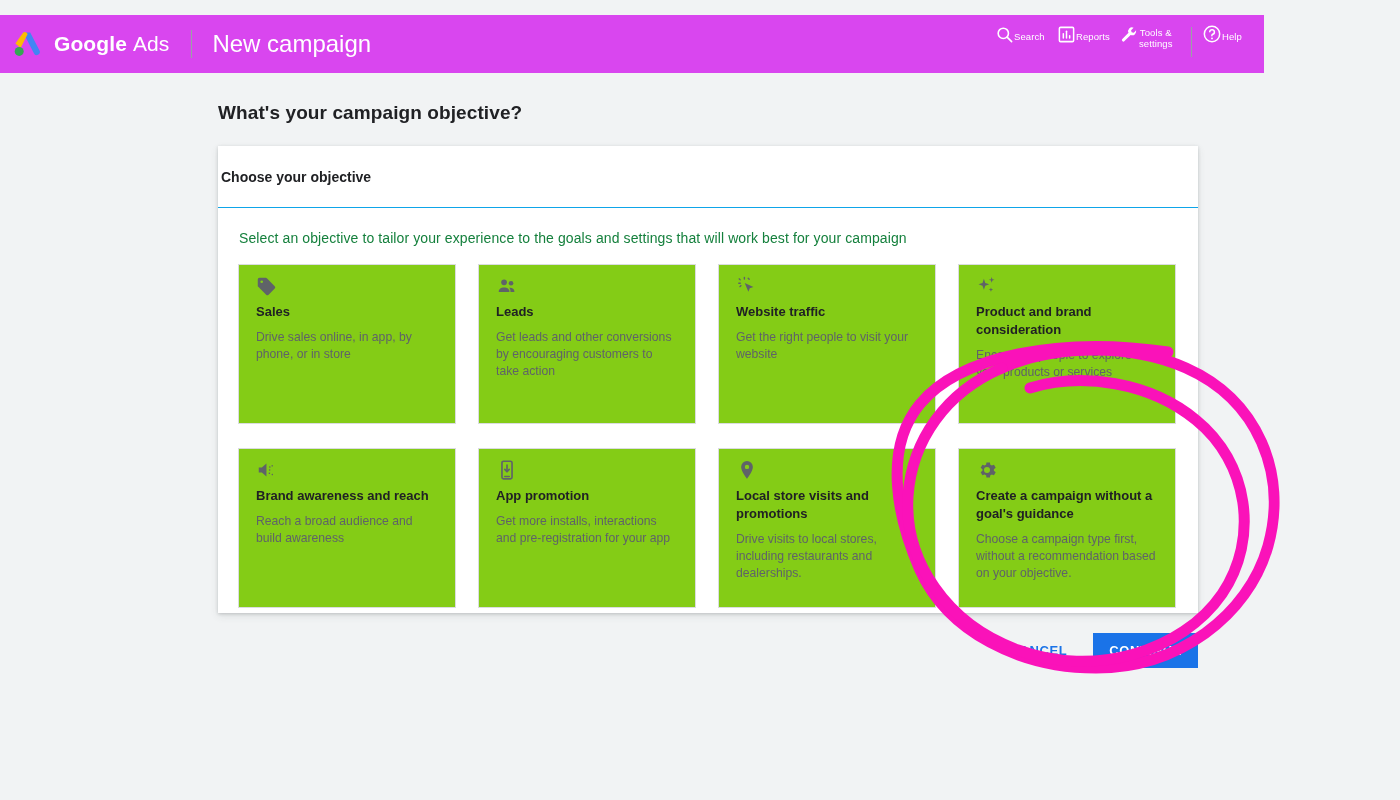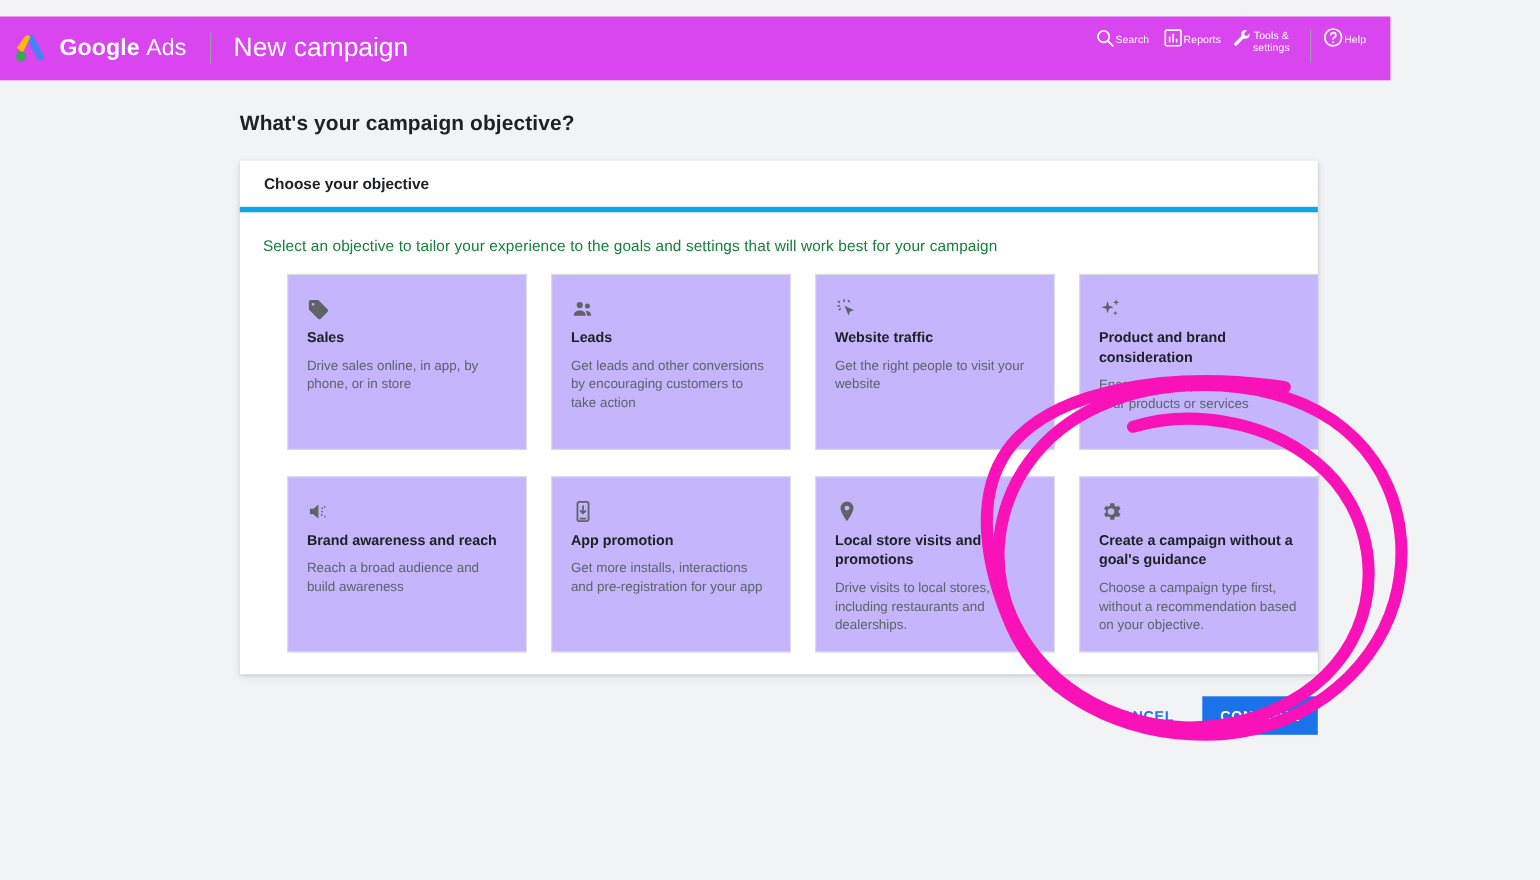--- a/index.html
+++ b/index.html
@@ -54,41 +54,40 @@
     text-align: right;
   }
 
   .main-card {
     position: absolute; left: 218px; top: 146px;
     width: 980px; height: 467px;
     background: #ffffff;
     box-shadow: 0 1px 3px rgba(60,64,67,.22), 0 3px 8px rgba(60,64,67,.10);
   }
   .card-head {
-    height: 47px; display: flex; align-items: center;
-    padding-left: 22px; border-bottom: 5px solid #0ea5e9;
+    height: 62px; display: flex; align-items: center;
+    padding-left: 3px; border-bottom: 1px solid #0ea5e9;
   }
   .card-head-title { font-size: 14px; font-weight: 700; color: #202124; }
   .card-subtitle {
     padding: 22px 21px 0 21px;
     font-size: 14px; color: #15803d; letter-spacing: .1px;
   }
 
   .grid {
     display: grid;
     grid-template-columns: repeat(4, 218px);
     column-gap: 22px; row-gap: 24px;
     padding: 18px 0 0 20px;
   }
   .objective {
     width: 218px; height: 160px;
-    border: 1px solid #dadce0; background: #c4b5fd;
-    padding: 16px 17px 0 17px; cursor: pointer;
+    border: 1px solid #dadce0; background: #84cc16;
+    padding: 6px 17px 0 17px; cursor: pointer;
     overflow: hidden;
-    margin-left: 23px;
   }
   .obj-icon { height: 30px; color: #5f6368; display: flex; align-items: center; }
   .obj-title {
     font-size: 13px; font-weight: 700; color: #202124;
     line-height: 18px; margin-top: 2px;
   }
   .obj-desc {
     font-size: 12.2px; color: #5f6368; line-height: 17px; margin-top: 8px;
   }
 

